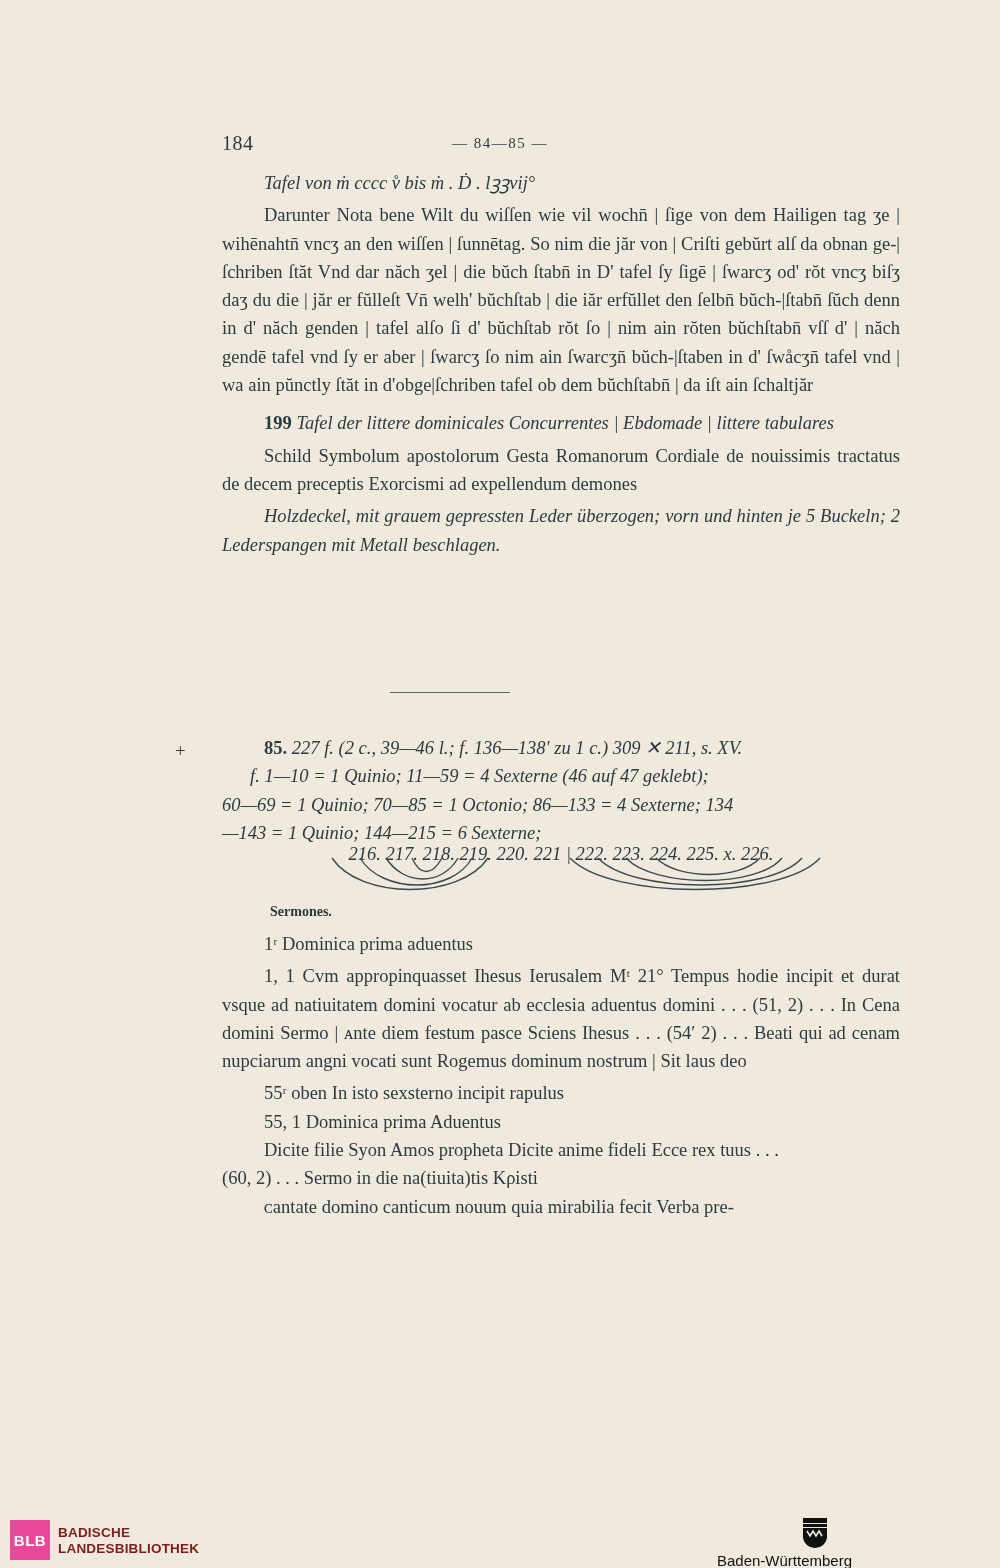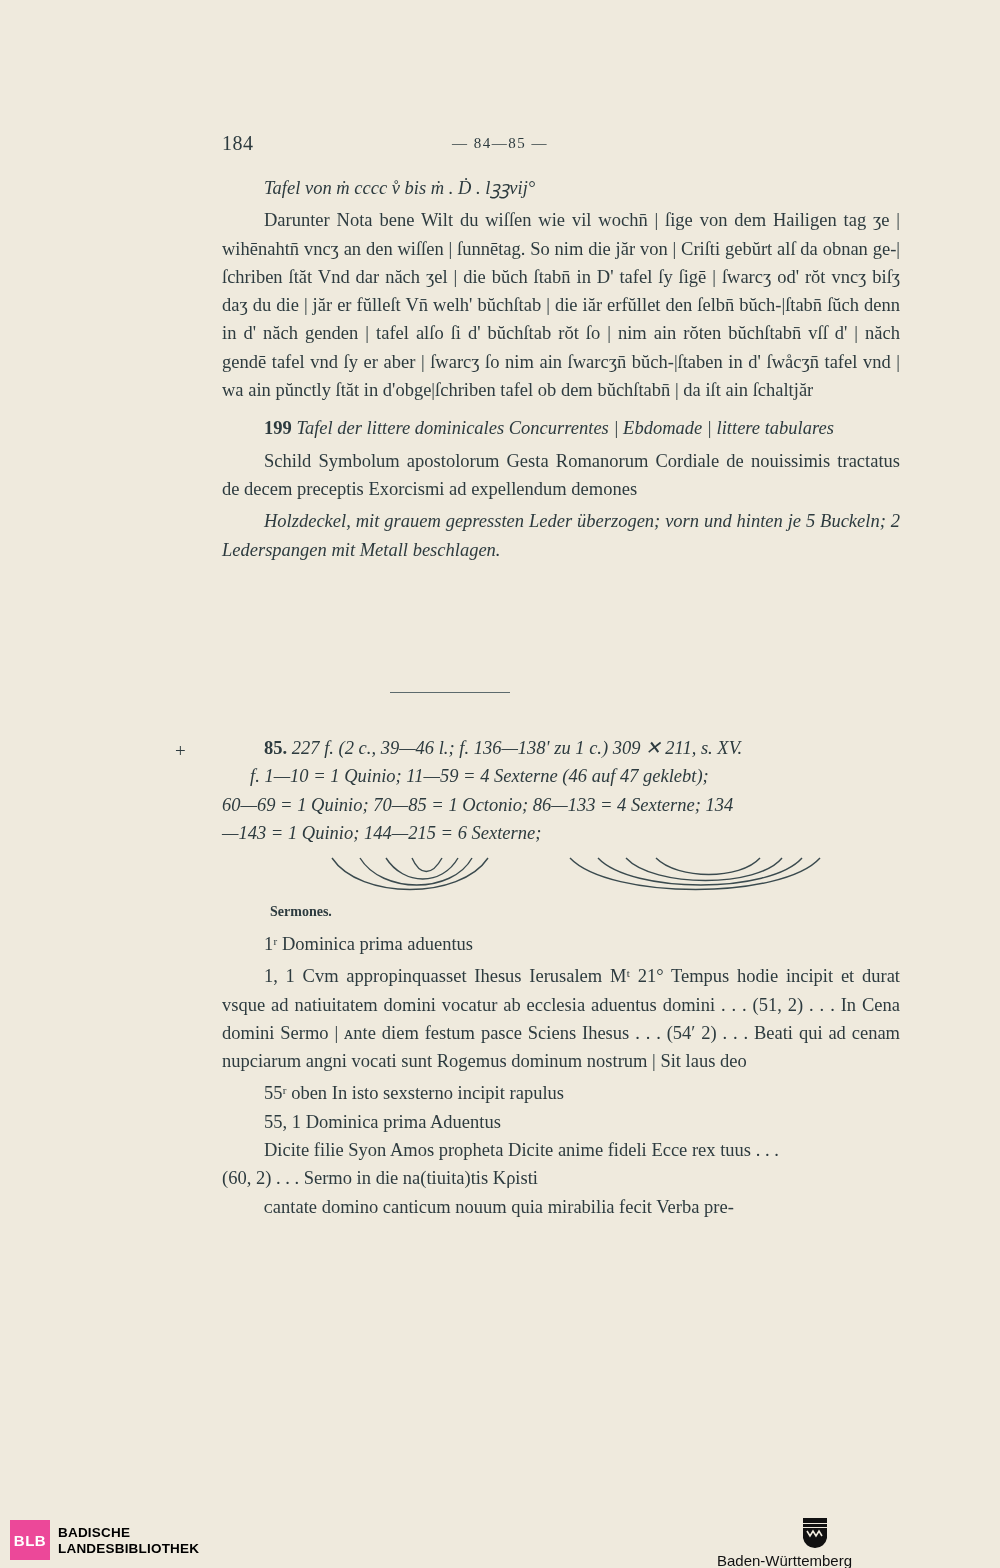--- a/index.html
+++ b/index.html
@@ -124,21 +124,21 @@
     letter-spacing: 0.5px;
   }
   .footer-text {
     position: absolute;
     left: 58px;
     top: 1521px;
     font-family: "Liberation Sans", sans-serif;
     font-weight: bold;
     font-size: 13.5px;
     line-height: 16px;
-    color: #000000;
+    color: #7f1d1d;
     letter-spacing: 0.2px;
   }
   .crest {
     position: absolute;
     right: 30px;
     top: 1512px;
     width: 30px;
     height: 34px;
   }
   .bw-label {
@@ -154,21 +154,21 @@
 <body>
 
 <div class="page">
 
   <div class="folio">184</div>
   <div class="sig">—  84—85  —</div>
 
   <div class="body">
 
 
-    <p class="ind it" style="margin-top:5px">Tafel von ṁ cccc v̊ bis ṁ . Ḋ . lꝫꝫvij°</p>
+    <p class="ind it" style="">Tafel von ṁ cccc v̊ bis ṁ . Ḋ . lꝫꝫvij°</p>
 
     <p class="ind" style="margin-top:4px">Darunter Nota bene Wilt du wiſſen wie vil wochn̄ | ſige von dem Hailigen tag ʒe | wihēnahtn̄ vncʒ an den wiſſen | ſunnētag. So nim die jăr von | Criſti gebŭrt alſ da obnan ge-|ſchriben ſtăt Vnd dar năch ʒel | die bŭch ſtabn̄ in D' tafel ſy ſigē | ſwarcʒ od' rŏt vncʒ biſʒ daʒ du die | jăr er fŭlleſt Vn̄ welh' bŭchſtab | die iăr erfŭllet den ſelbn̄ bŭch-|ſtabn̄ ſŭch denn in d' năch genden | tafel alſo ſi d' bŭchſtab rŏt ſo | nim ain rŏten bŭchſtabn̄ vſſ d' | năch gendē tafel vnd ſy er aber | ſwarcʒ ſo nim ain ſwarcʒn̄ bŭch-|ſtaben in d' ſwåcʒn̄ tafel vnd | wa ain pŭnctly ſtăt in d'obge|ſchriben tafel ob dem bŭchſtabn̄ | da iſt ain ſchaltjăr</p>
 
     <p class="ind" style="margin-top:10px"><span class="bold">199</span> <span class="it">Tafel der littere dominicales  Concurrentes | Ebdomade | littere tabulares</span></p>
 
     <p class="ind" style="margin-top:4px">Schild Symbolum apostolorum Gesta Romanorum Cordiale de nouissimis tractatus de decem preceptis Exorcismi ad expellendum demones</p>
 
     <p class="ind it" style="margin-top:4px">Holzdeckel, mit grauem gepressten Leder überzogen; vorn und hinten je 5 Buckeln; 2 Lederspangen mit Metall beschlagen.</p>
 
   </div>
@@ -176,20 +176,21 @@
   <div class="rule"></div>
   <div class="plus">+</div>
 
   <div class="sec85">
     <p style="text-indent:42px"><span class="num">85.</span> <span>227 f. (2 c., 39—46 l.; f. 136—138' zu 1 c.) 309 ✕ 211, s. XV.</span></p>
     <p style="text-indent:28px">f. 1—10 = 1 Quinio;  11—59 = 4 Sexterne (46 auf 47 geklebt);</p>
     <p>60—69 = 1 Quinio; 70—85 = 1 Octonio; 86—133 = 4 Sexterne; 134</p>
     <p>—143 = 1 Quinio; 144—215 = 6 Sexterne;</p>
   </div>
 
+  <div class="numrow">216. 217. 218. 219. 220. 221 | 222. 223. 224. 225. x. 226.</div>
 
   <svg class="braces" viewBox="0 0 510 46">
     <path d="M12,2 C40,44 140,44 168,2" fill="none" stroke="#3a4a4e" stroke-width="1.4"></path>
     <path d="M40,2 C62,38 132,38 152,2" fill="none" stroke="#3a4a4e" stroke-width="1.4"></path>
     <path d="M66,2 C84,30 122,30 138,2" fill="none" stroke="#3a4a4e" stroke-width="1.4"></path>
     <path d="M92,2 C100,20 112,20 122,2" fill="none" stroke="#3a4a4e" stroke-width="1.4"></path>
     <path d="M250,2 C290,44 462,44 500,2" fill="none" stroke="#3a4a4e" stroke-width="1.4"></path>
     <path d="M278,2 C312,38 450,38 482,2" fill="none" stroke="#3a4a4e" stroke-width="1.4"></path>
     <path d="M306,2 C334,32 438,32 462,2" fill="none" stroke="#3a4a4e" stroke-width="1.4"></path>
     <path d="M336,2 C358,24 420,24 440,2" fill="none" stroke="#3a4a4e" stroke-width="1.4"></path>

